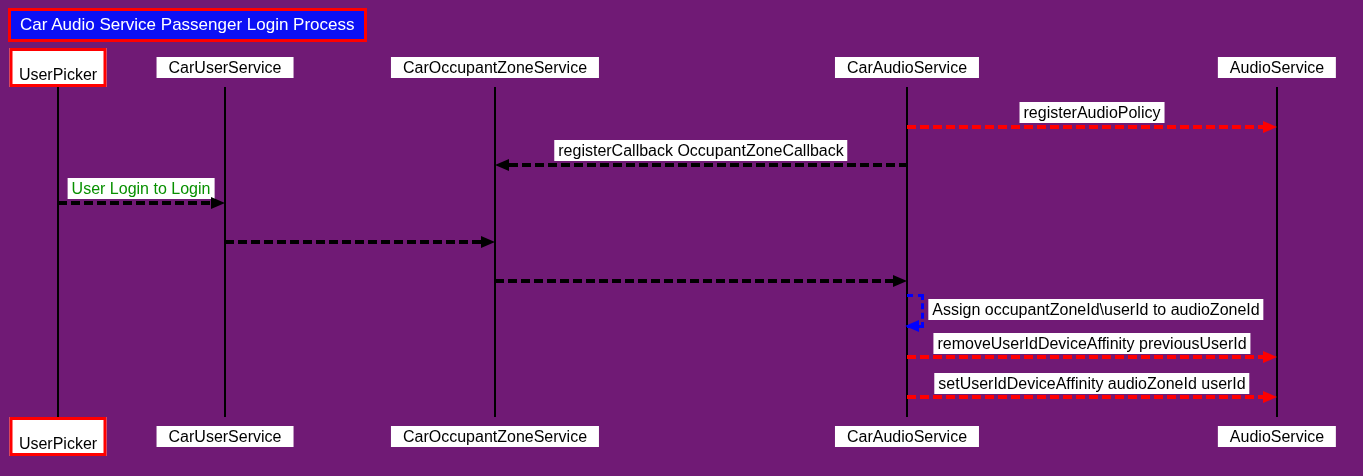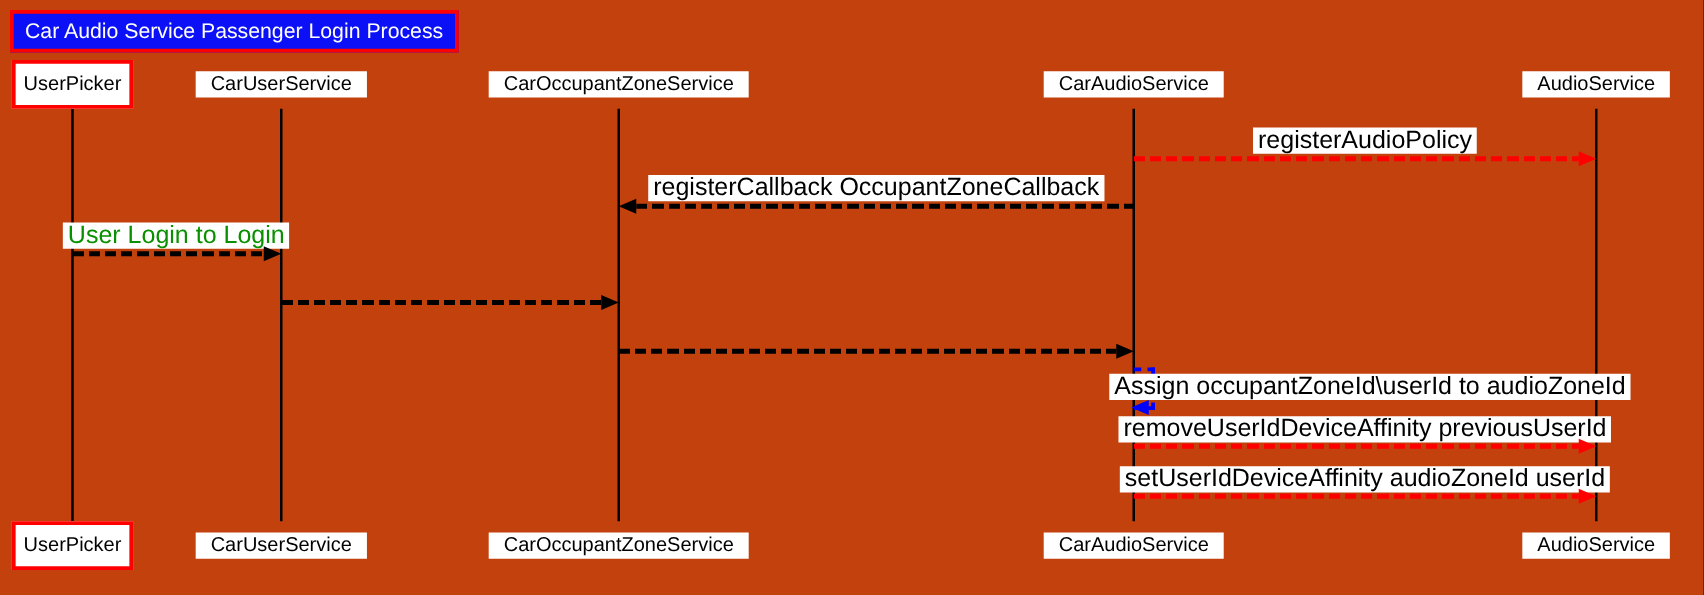--- a/index.html
+++ b/index.html
@@ -1,25 +1,25 @@
 <!DOCTYPE html>
 <html><head>
 <meta charset="utf-8">
 <style>
   html,body{margin:0;padding:0;background:#000;}
-  .stage{position:relative;width:1363px;height:476px;background:#c2410c;
+  .stage{position:relative;width:1363px;height:476px;background:#701a75;
          font-family:"Liberation Sans",sans-serif;overflow:hidden;}
   .title-box{position:absolute;left:8px;top:8px;background:#0b10f6;border:3px solid #ff0000;
              color:#ffffff;font-size:17px;padding:4px 9px;white-space:nowrap;}
   .actor-box{position:absolute;width:91px;height:33px;background:#ffffff;border:3px solid #ff0000;
-             display:flex;align-items:center;justify-content:center;color:#000;font-size:16px;
+             display:flex;align-items:flex-end;justify-content:center;color:#000;font-size:16px;
              transform:translateX(-50%);white-space:nowrap;}
   .plabel{position:absolute;background:#ffffff;color:#000;font-size:16px;line-height:19px;
           padding:1px 12px;white-space:nowrap;transform:translateX(-50%);}
-  .mlabel{position:absolute;background:#ffffff;color:#000;font-size:20px;line-height:19px;
+  .mlabel{position:absolute;background:#ffffff;color:#000;font-size:16px;line-height:19px;
           padding:1px 4px;white-space:nowrap;transform:translateX(-50%);}
   .green{color:#089000;}
   .lifeline{position:absolute;top:87px;height:330px;width:2px;background:#000000;
             transform:translateX(-50%);}
   .line{position:absolute;height:4px;}
   .dash-red{background:repeating-linear-gradient(90deg,#ff0000 0 9px,transparent 9px 13px);}
   .dash-black{background:repeating-linear-gradient(90deg,#000000 0 9px,transparent 9px 13px);}
   .ah{position:absolute;width:0;height:0;border-style:solid;border-color:transparent;}
   .ah-r{border-width:6px 0 6px 14px;}
   .ah-l{border-width:6px 14px 6px 0;}

